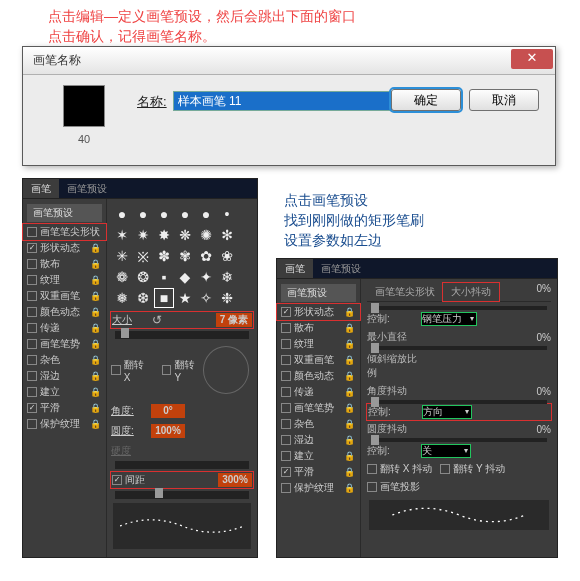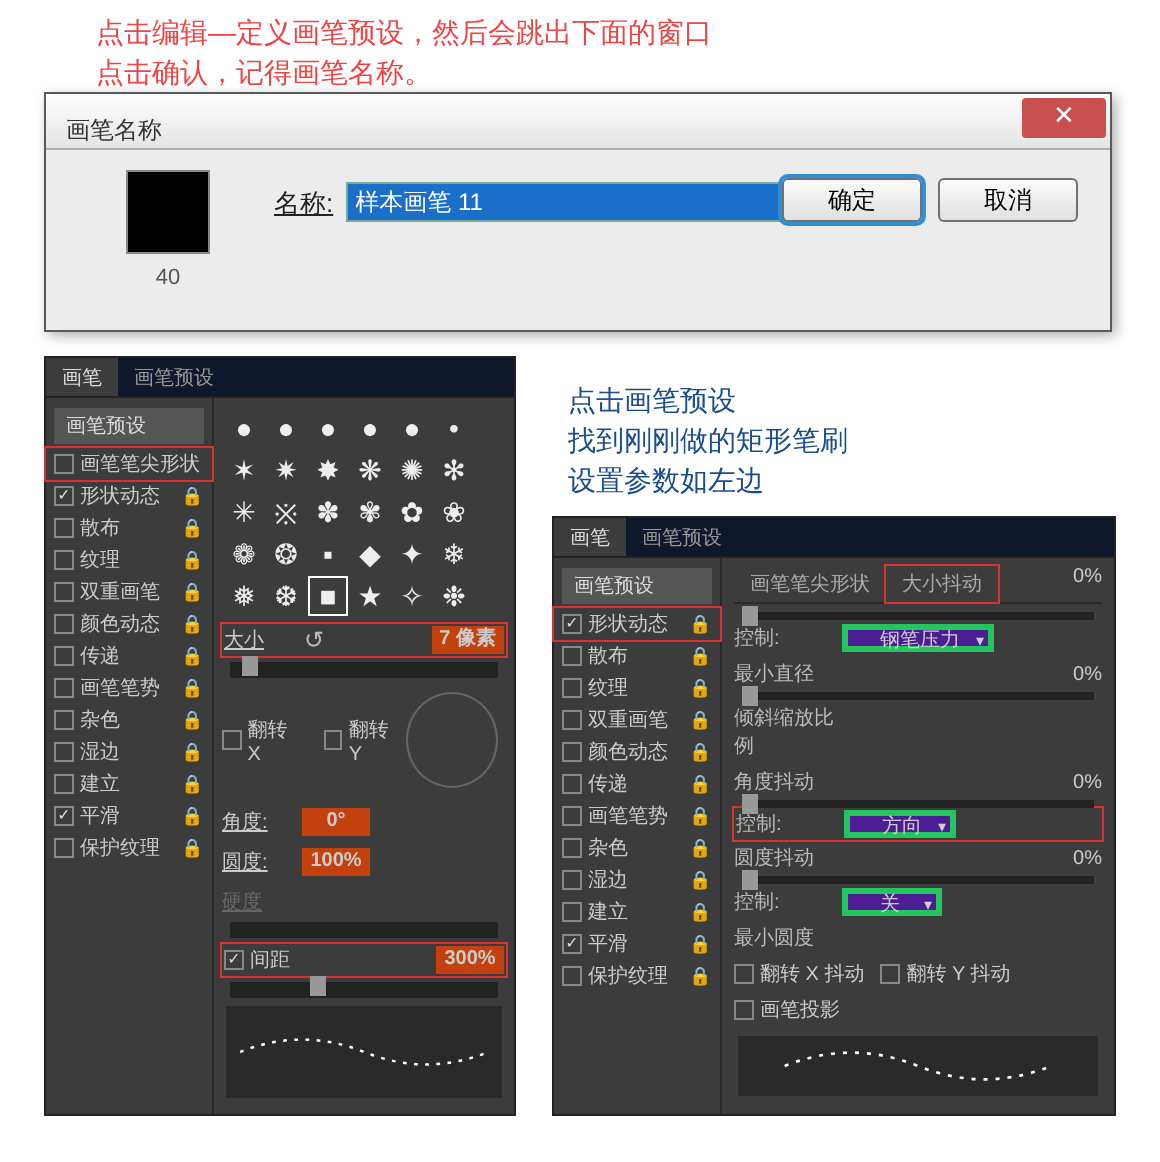--- a/index.html
+++ b/index.html
@@ -1,19 +1,19 @@
 <!DOCTYPE html>
 <html><head>
 <meta charset="utf-8">
 <style>
 * { box-sizing: border-box; margin: 0; padding: 0; }
 body { width: 580px; height: 581px; background: #fff; font-family: "Microsoft YaHei", SimSun, sans-serif; font-size: 12px; position: relative; }
 .instruction-top { position: absolute; top: 6px; left: 48px; color: #ef4444; font-size: 14px; line-height: 20px; }
 .dialog { position: absolute; top: 46px; left: 22px; width: 534px; height: 120px; background: #ececec; border: 1px solid #5a5a5a; box-shadow: 2px 2px 6px rgba(0,0,0,0.3); }
-.dialog-titlebar { height: 28px; background: linear-gradient(#fff,#e4e4e4); display: flex; align-items: flex-end; padding: 0 4px; border-bottom: 1px solid #b0b0b0; font-size: 12px; position: relative; }
+.dialog-titlebar { height: 28px; background: linear-gradient(#fff,#e4e4e4); display: flex; align-items: center; padding: 0 4px; border-bottom: 1px solid #b0b0b0; font-size: 12px; position: relative; }
 .dialog-title { padding-left: 6px; color: #333; }
 .dialog-close { position: absolute; right: 2px; top: 2px; width: 42px; height: 20px; background: #c75050; color: #fff; text-align: center; line-height: 18px; font-size: 13px; border-radius: 2px; cursor: pointer; }
 .dialog-body { padding: 10px; display: flex; }
 .thumb-box { width: 50px; margin-left: 26px; text-align: center; }
 .thumb { width: 42px; height: 42px; background: #000; border: 1px solid #888; margin: 0 auto 6px; }
 .thumb-label { font-size: 11px; color: #555; }
 .name-area { display: flex; align-items: flex-start; margin-left: 28px; margin-top: 6px; }
 .name-label { font-size: 13px; color: #222; margin-right: 6px; margin-top: 2px; text-decoration: underline; }
 .name-input { width: 280px; height: 20px; border: 1px solid #7a9; background: #1a6fc9; color: #fff; padding: 0 4px; font-size: 12px; }
 .dialog-buttons { position: absolute; right: 16px; top: 42px; display: flex; flex-direction: row; gap: 8px; }
@@ -52,21 +52,21 @@
 .panel-right { position: absolute; top: 258px; left: 276px; width: 282px; height: 300px; background: #3c3c3c; border: 1px solid #222; color: #ccc; font-size: 10px; }
 .panel-right .panel-content { display: flex; height: calc(100% - 20px); }
 .panel-right .side-list { width: 84px; }
 .ctrl-group { flex: 1; padding: 4px 6px; }
 .ctrl-tabs { display: flex; border-bottom: 1px solid #2a2a2a; margin-bottom: 4px; }
 .ctrl-tab { padding: 2px 8px; font-size: 10px; color: #aaa; }
 .ctrl-tab.hl { outline: 1px solid #d93030; }
 .ctrl-row { display: flex; align-items: center; font-size: 10px; padding: 2px 0; }
 .ctrl-row .lbl { width: 54px; color: #bbb; }
 .ctrl-row.hl { outline: 1px solid #d93030; padding: 1px; }
-.dropdown { background: #4c1d95; border: 3px solid #22c55e; padding: 0 14px 0 16px; height: 14px; line-height: 12px; font-size: 10px; position: relative; min-width: 50px; }
+.dropdown { background: #000000; border: 1px solid #22c55e; padding: 0 14px 0 0; height: 14px; line-height: 12px; font-size: 10px; position: relative; min-width: 50px; }
 .dropdown::after { content: "▾"; position: absolute; right: 2px; top: 0; font-size: 8px; }
 </style>
 </head>
 <body>
 
 <div class="instruction-top">
   <div>点击编辑—定义画笔预设，然后会跳出下面的窗口</div>
   <div>点击确认，记得画笔名称。</div>
 </div>
 
@@ -365,23 +365,20 @@
         <div style="flex:1"></div>
         <span class="val">0%</span>
       </div>
       <div class="slider">
           <div class="slider-thumb" style="left:0"></div>
         </div>
       <div class="ctrl-row">
         <span class="lbl">控制:</span>
         <span class="dropdown">关</span>
       </div>
-      <div class="ctrl-row" style="color:#666">
-        <span class="lbl">最小圆度</span>
-      </div>
       <div class="ctrl-row">
         <span class="chk"></span>
         <span>翻转 X 抖动</span>
         <span style="width:8px"></span>
         <span class="chk"></span>
         <span>翻转 Y 抖动</span>
       </div>
       <div class="ctrl-row">
         <span class="chk"></span>
         <span>画笔投影</span>

